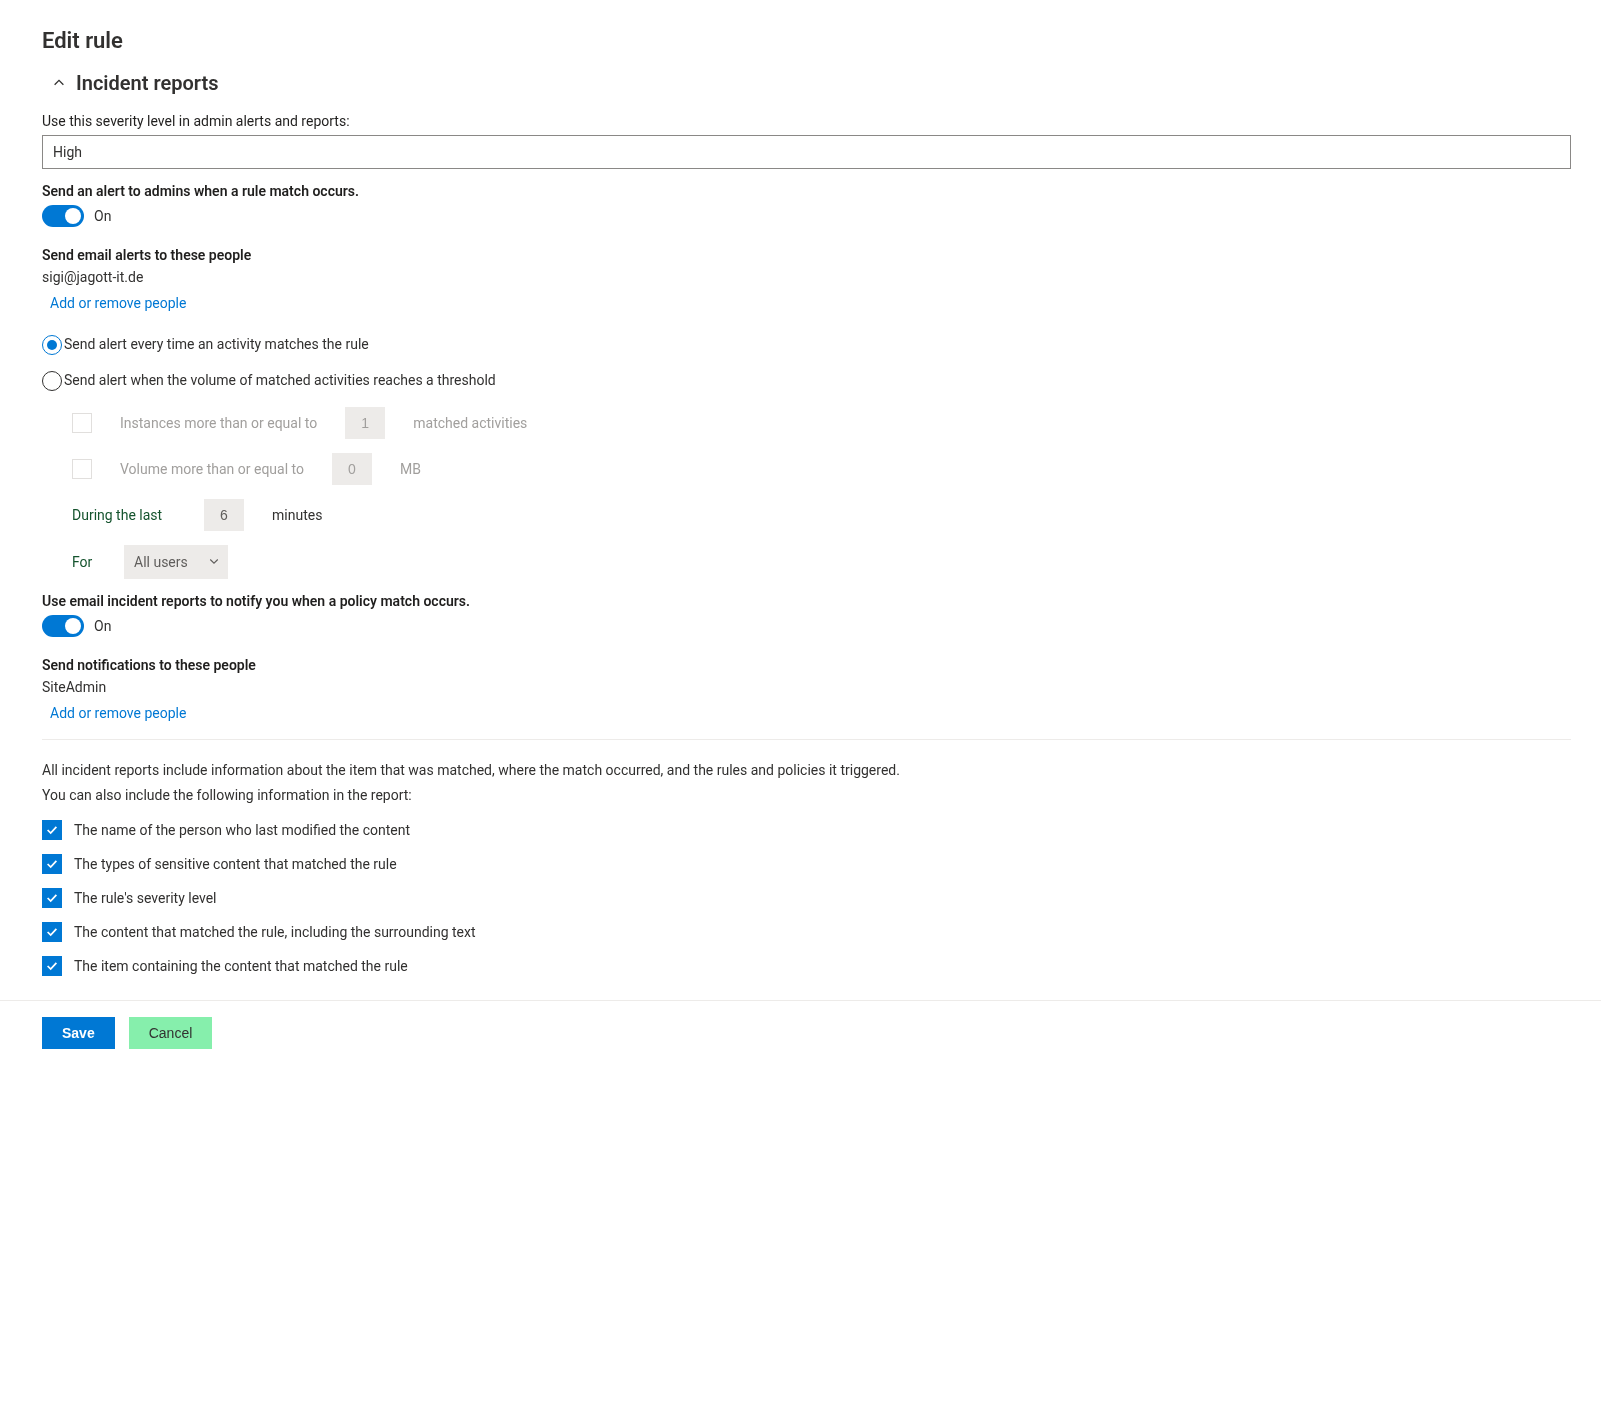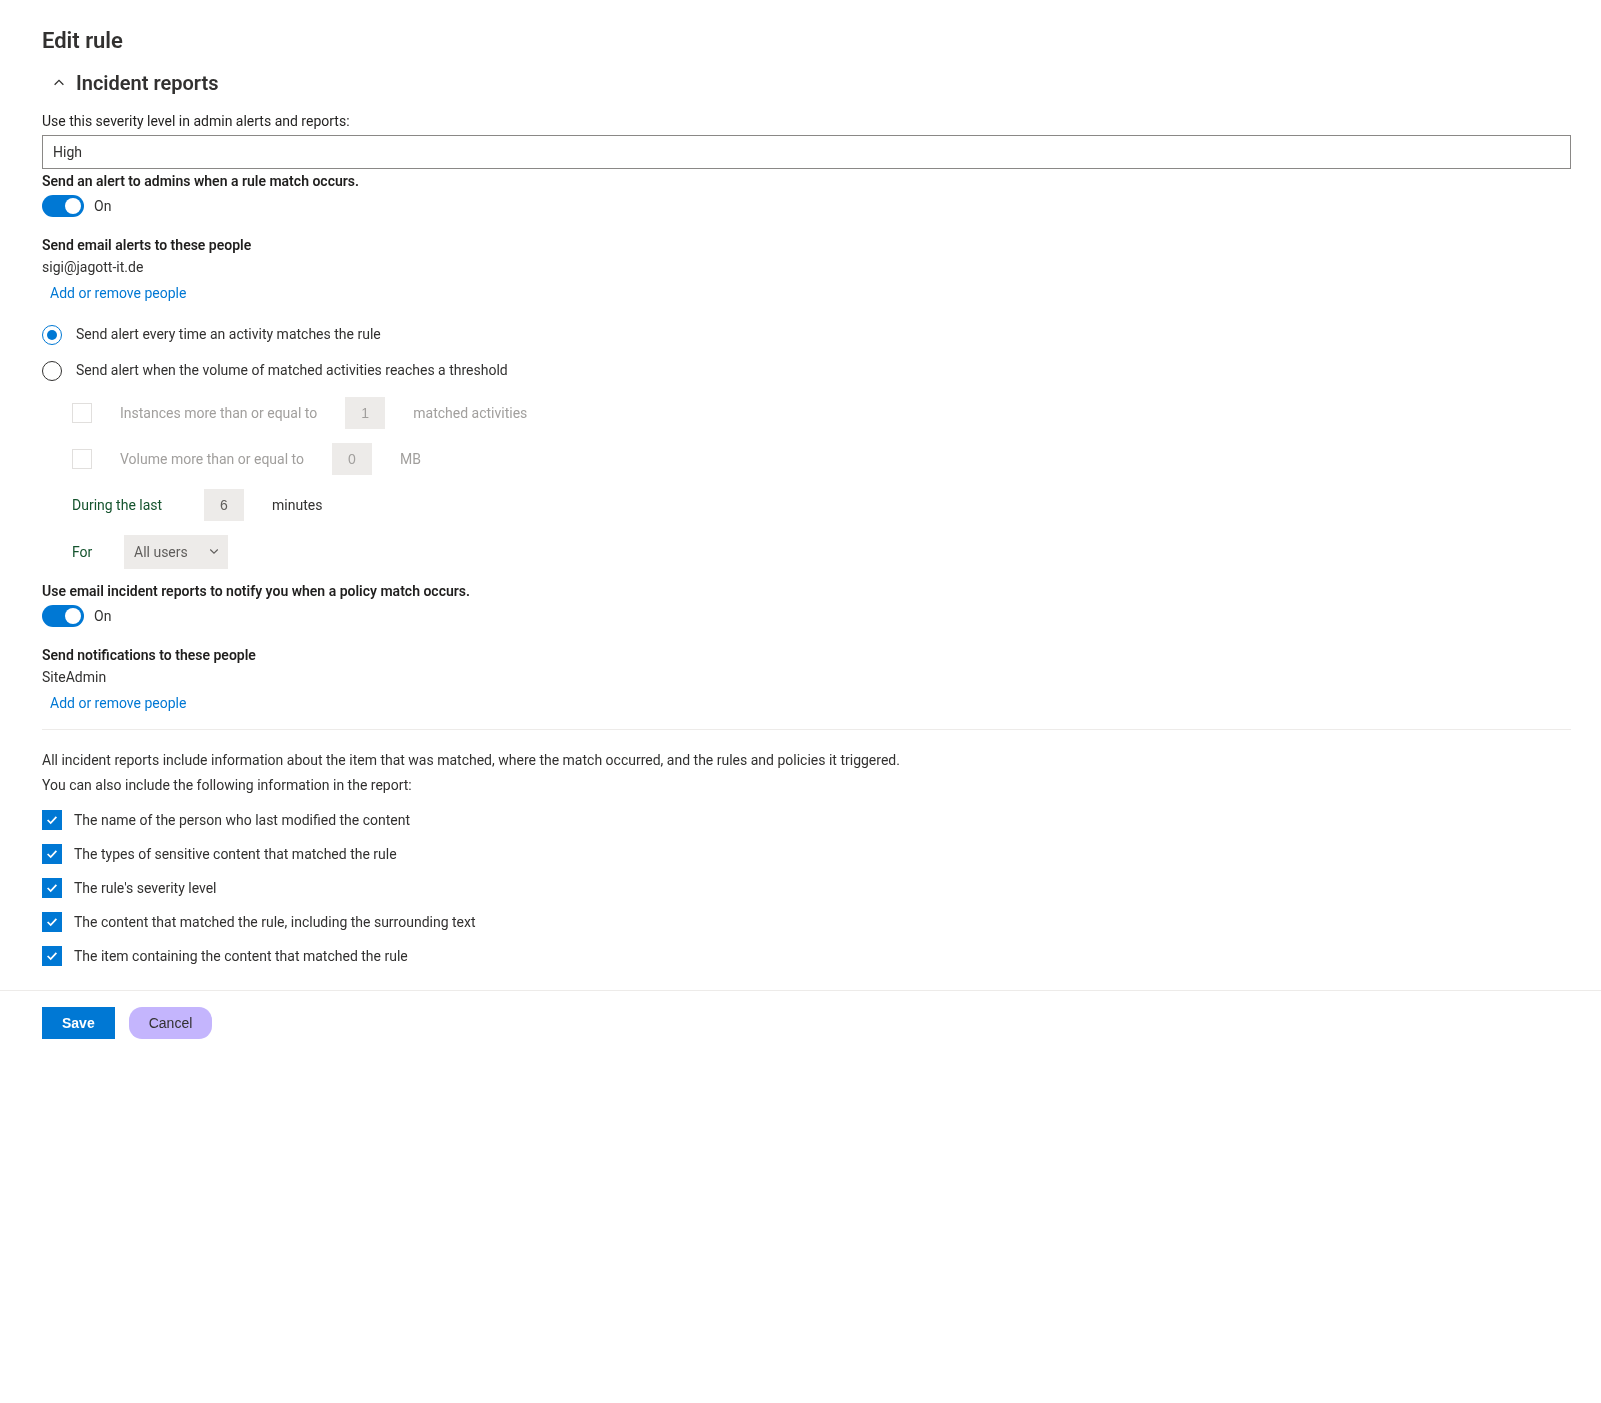--- a/index.html
+++ b/index.html
@@ -37,42 +37,42 @@
 
   .dropdown {
     width: 100%;
     border: 1px solid #8a8886;
     height: 34px;
     display: flex;
     align-items: center;
     padding: 0 10px;
     font-size: 14px;
     background: #fff;
-    margin-bottom: 4px;
+    margin-bottom: 14px;
     cursor: pointer;
   }
 
   .toggle-row { display: flex; align-items: center; gap: 10px; margin-bottom: 20px; }
   .toggle {
     width: 42px; height: 22px; border-radius: 16px; background: #0078d4;
     position: relative; cursor: pointer; flex-shrink: 0;
   }
   .toggle::after {
     content: ''; position: absolute; right: 3px; top: 3px;
     width: 16px; height: 16px; border-radius: 50%; background: #fff;
   }
   .toggle-label { font-size: 14px; }
 
   .field-block { margin-bottom: 18px; }
   .subtext { font-size: 14px; color: #323130; margin-top: 6px; }
 
   .link { color: #0078d4; font-size: 14px; cursor: pointer; margin-top: 10px; display: inline-block; padding-left: 8px; }
 
   .radio-group { margin-top: 24px; }
-  .radio-row { display: flex; align-items: flex-start; gap: 14px; margin-bottom: 16px; }
+  .radio-row { display: flex; align-items: flex-start; gap: 2px; margin-bottom: 16px; }
   .radio {
     width: 20px; height: 20px; border-radius: 50%; border: 1px solid #323130;
     display: inline-flex; align-items: center; justify-content: center; flex-shrink: 0; cursor: pointer;
     background:#fff;
   }
   .radio.selected { border-color: #0078d4; }
   .radio.selected::after { content: ''; width: 10px; height: 10px; border-radius: 50%; background: #0078d4; }
   .radio-label { font-size: 14px; padding-top: 1px; }
 
   .threshold-block { margin-left: 30px; }
@@ -113,21 +113,21 @@
 
   .footer {
     border-top: 1px solid #edebe9; padding: 16px 30px 20px 42px;
     display: flex; gap: 14px; margin-top: 24px;
   }
   .btn {
     height: 32px; padding: 0 20px; border: none; font-size: 14px; font-weight: 600; cursor: pointer;
     display: inline-flex; align-items: center;
   }
   .btn-primary { background: #0078d4; color: #fff; }
-  .btn-default { background: #c4b5fd; color: #323130; font-weight: 400; border-radius: 13px; }
+  .btn-default { background: #86efac; color: #323130; font-weight: 400; }
 </style>
 </head>
 <body>
 
 <div class="page">
 
   <h1>Edit rule</h1>
 
   <div class="section-header">
     <span class="chevron-up">

